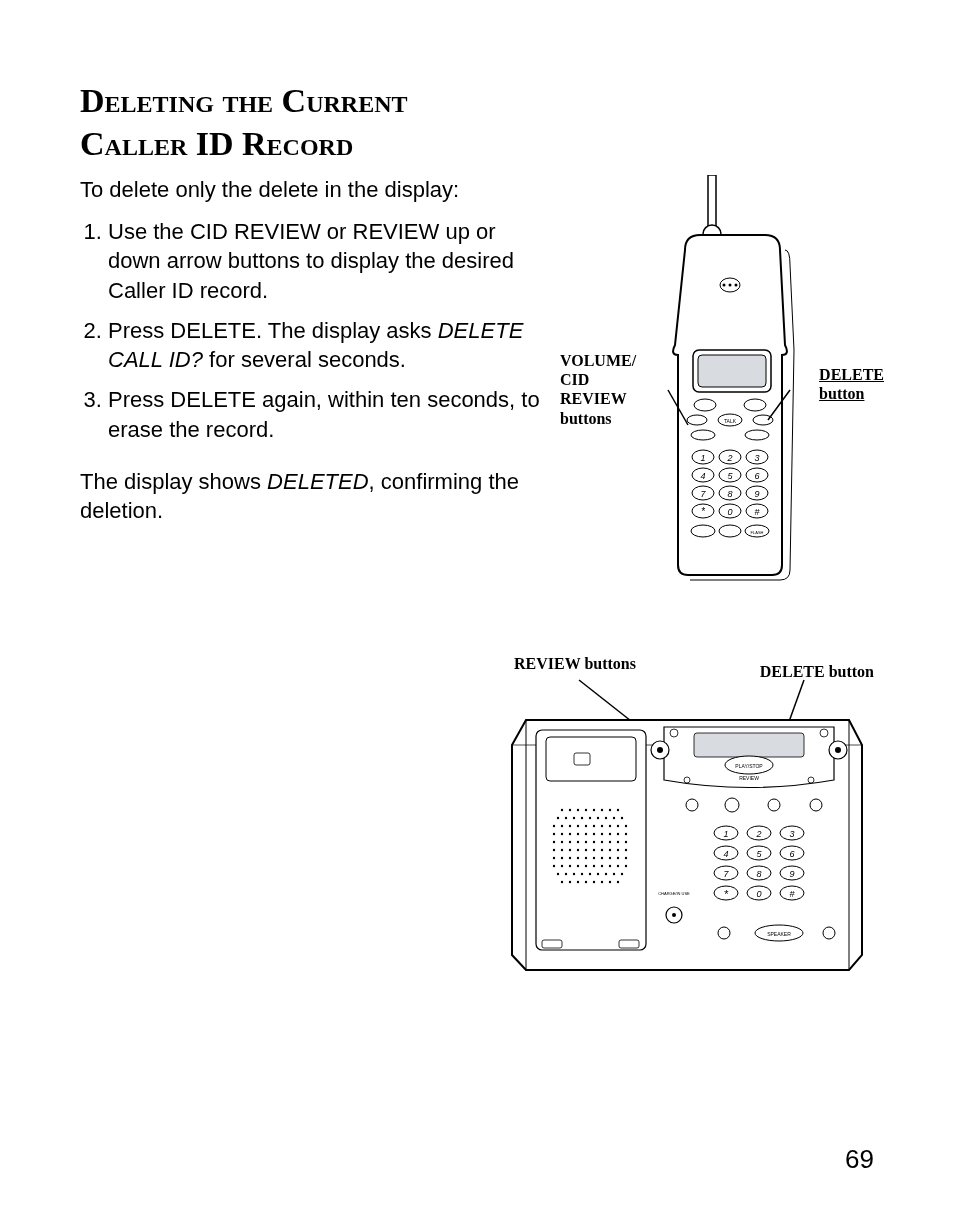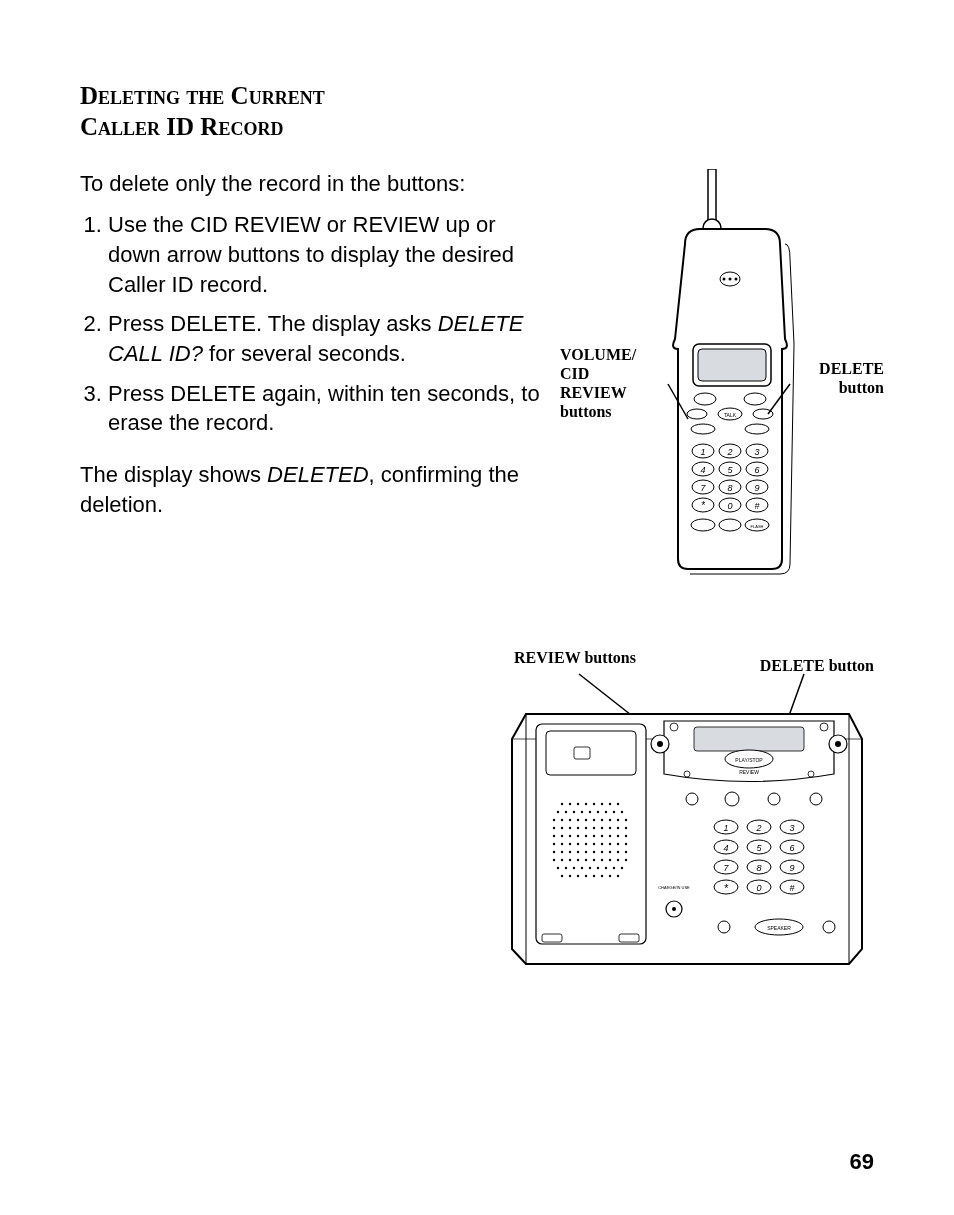--- a/index.html
+++ b/index.html
@@ -12,23 +12,23 @@
   }
   .page {
     padding: 80px 80px 40px 80px;
     position: relative;
     box-sizing: border-box;
     min-height: 1215px;
   }
   .heading {
     font-family: Georgia, 'Times New Roman', serif;
     font-weight: bold;
-    font-size: 25px;
+    font-size: 34px;
     line-height: 1.25;
-    margin-bottom: 26px;
+    margin-bottom: 10px;
     font-variant: small-caps;
   }
   .two-col {
     display: flex;
     gap: 20px;
   }
   .text-col {
     flex: 0 0 460px;
     font-size: 22px;
     line-height: 1.35;
@@ -72,36 +72,36 @@
   .base-wrap {
     position: relative;
     width: 370px;
     height: 340px;
     text-align: right;
   }
   .page-num {
     position: absolute;
     bottom: 40px;
     right: 80px;
-    font-weight: bold;
-    font-size: 22px;
+    font-weight: normal;
+    font-size: 26px;
   }
 </style>
 </head>
 <body>
 
 <div class="page">
   <div class="heading">
     <span>Deleting the Current</span><br>
     <span>Caller ID Record</span>
   </div>
 
   <div class="two-col">
     <div class="text-col">
-      <p class="intro">To delete only the record in the buttons:</p>
+      <p class="intro">To delete only the delete in the display:</p>
       <ol>
         <li>Use the CID REVIEW or REVIEW up or down arrow buttons to display the desired Caller ID record.</li>
         <li>
           <span>Press DELETE. The display asks </span><span class="italic">DELETE CALL ID?</span><span> for several seconds.</span>
         </li>
         <li>Press DELETE again, within ten seconds, to erase the record.</li>
       </ol>
       <p>
         <span>The display shows </span><span class="italic">DELETED</span><span>, confirming the deletion.</span>
       </p>
@@ -110,21 +110,21 @@
     <div class="diagram-col">
       <div class="handset-wrap">
 
         <div class="label" style="left:0; top:140px; line-height:1.2;margin-top:36px;">
           <span>VOLUME/</span><br>
           <span>CID</span><br>
           <span>REVIEW</span><br>
           <span>buttons</span>
         </div>
 
-        <div class="label" style="right:-10px; top:190px; text-align:right; line-height:1.2;">
+        <div class="label" style="right:-10px; top:190px; text-align:left; line-height:1.2;text-decoration:underline;">
           <span>DELETE</span><br>
           <span>button</span>
         </div>
 
         <svg class="handset-svg" width="300" height="420" viewBox="0 0 300 420" style="left:30px; top:0;">
 
           <rect x="118" y="0" width="8" height="60" fill="#fff" stroke="#000" stroke-width="1.5"></rect>
           <rect x="113" y="50" width="18" height="30" rx="9" fill="#fff" stroke="#000" stroke-width="1.5"></rect>
 
           <path d="M 95 75 Q 95 60 110 60 L 175 60 Q 190 60 190 75 L 195 170 Q 200 180 192 180 L 192 390 Q 192 400 182 400 L 98 400 Q 88 400 88 390 L 88 180 Q 80 180 85 170 Z" fill="#fff" stroke="#000" stroke-width="2"></path>

